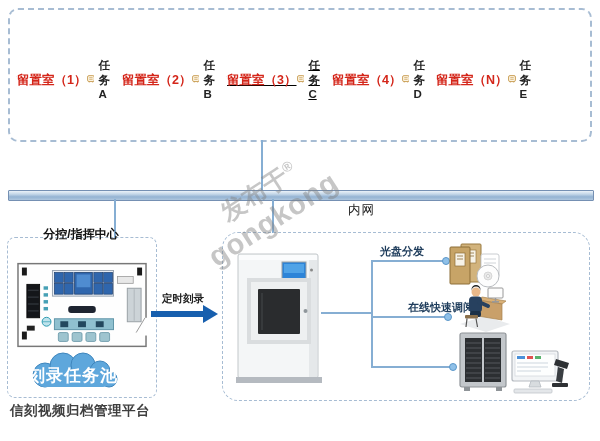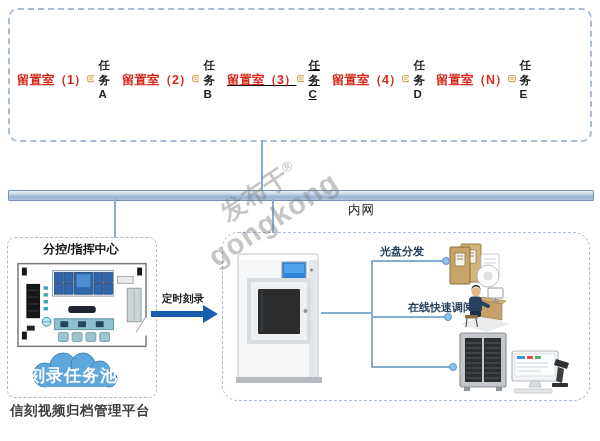--- a/index.html
+++ b/index.html
@@ -23,21 +23,21 @@
   .bus-bar{
     position:absolute;left:8px;top:190px;width:584px;height:9px;
     background:linear-gradient(180deg,#eaf1f8 0%,#c3d6e8 35%,#94b3d3 65%,#aec6de 100%);
     border:1px solid #7590b3;border-radius:1px;
   }
   .net-label{position:absolute;left:348px;top:202px;font-size:12.5px;color:#1a1a1a;font-weight:500;letter-spacing:1px;font-family:Liberation Serif, serif;}
   .vline{position:absolute;width:2px;background:#86aed3;}
   .hline{position:absolute;height:2px;background:#86aed3;}
   .dot{position:absolute;width:8px;height:8px;border-radius:50%;background:#8fc0e8;border:1.5px solid #5b97c9;box-sizing:border-box;}
   
-  .panel-title{position:absolute;left:7px;top:241px;width:148px;text-align:center;font-size:12px;font-weight:bold;color:#111;}
+  .panel-title{position:absolute;left:7px;top:226px;width:148px;text-align:center;font-size:12px;font-weight:bold;color:#111;}
   .caption{position:absolute;top:402px;font-size:13.5px;font-weight:bold;color:#3f3f3f;letter-spacing:0.5px;}
   
   .arrow-label{position:absolute;left:152px;top:292px;width:62px;text-align:center;font-size:10.5px;font-weight:bold;color:#222;}
   .arrow-shaft{position:absolute;left:151px;top:311px;width:52px;height:6px;background:#175fae;}
   .arrow-head{position:absolute;left:203px;top:305px;width:0;height:0;border-top:9px solid transparent;border-bottom:9px solid transparent;border-left:15px solid #175fae;}
   
   .branch-label{position:absolute;font-size:11px;font-weight:bold;color:#1f3d5c;white-space:nowrap;}
   
   .watermark{
     position:absolute;left:198px;top:150px;width:230px;height:110px;

